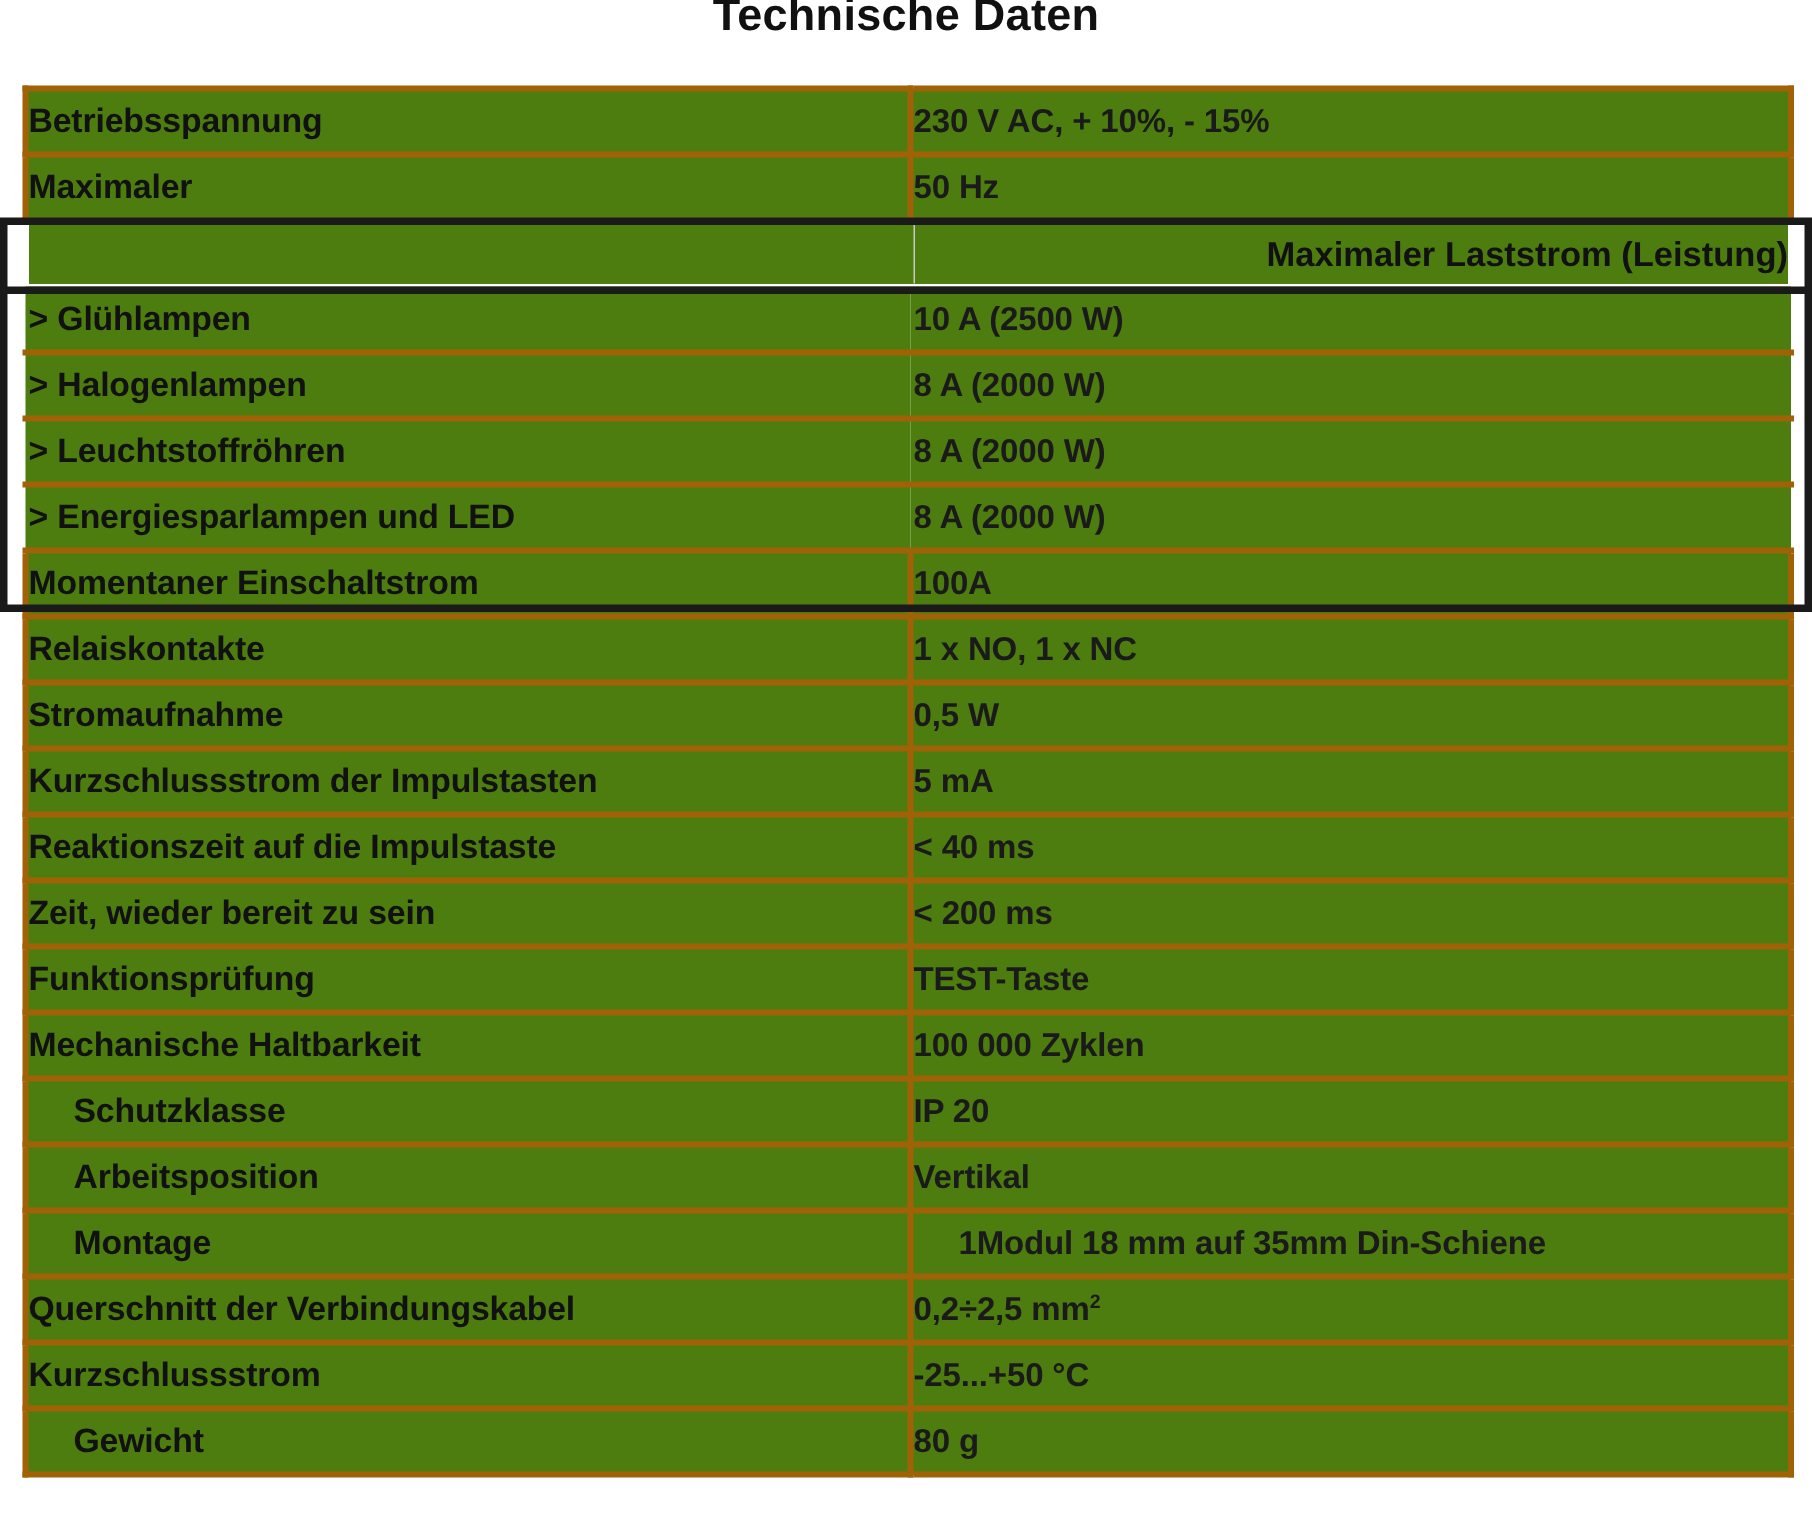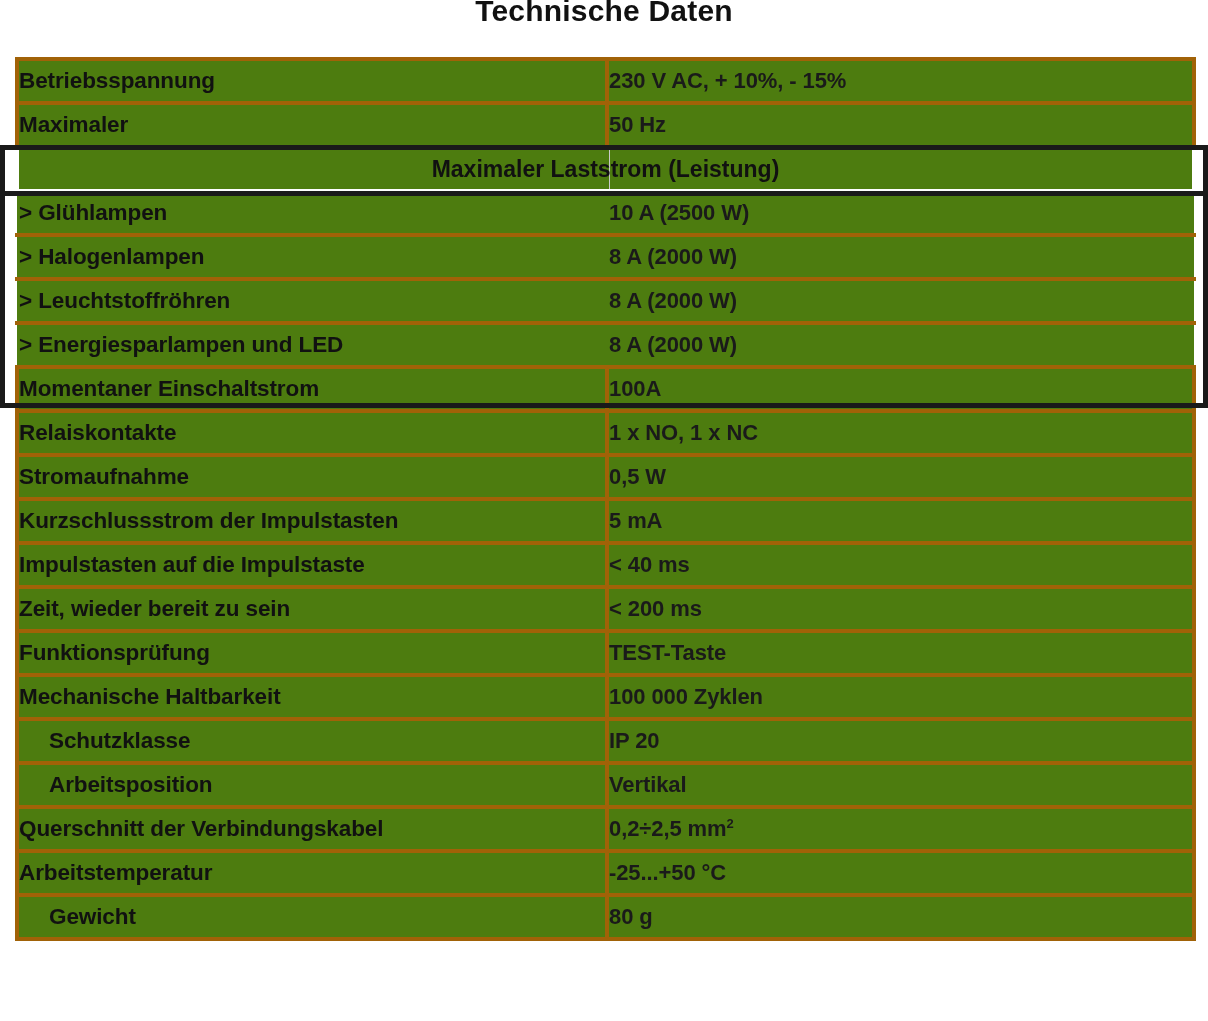--- a/index.html
+++ b/index.html
@@ -81,21 +81,21 @@
     vertical-align: super;
     line-height: 0;
   }
 
   
   .boxed td { border-left-color: transparent; border-right-color: transparent; }
 
   
   .section-head-row { height: 46px; }
   .section-head {
-    text-align: center;
+    text-align: right;
     font-size: 23px;
     font-weight: bold;
     color: #111111;
     position: relative;
     border-left-color: transparent !important;
     border-right-color: transparent !important;
     border-top-color: transparent !important;
     border-bottom-color: transparent !important;
   }
   
@@ -188,21 +188,21 @@
       </tr>
       <tr>
         <td class="cell-label">Stromaufnahme</td>
         <td class="cell-value"> 0,5 W</td>
       </tr>
       <tr>
         <td class="cell-label">Kurzschlussstrom der Impulstasten</td>
         <td class="cell-value">5 mA</td>
       </tr>
       <tr>
-        <td class="cell-label">Impulstasten auf die Impulstaste</td>
+        <td class="cell-label">Reaktionszeit auf die Impulstaste</td>
         <td class="cell-value">&lt; 40 ms</td>
       </tr>
       <tr>
         <td class="cell-label">Zeit, wieder bereit zu sein</td>
         <td class="cell-value">&lt; 200 ms</td>
       </tr>
       <tr>
         <td class="cell-label">Funktionsprüfung</td>
         <td class="cell-value">TEST-Taste</td>
       </tr>
@@ -211,27 +211,31 @@
         <td class="cell-value">100 000 Zyklen</td>
       </tr>
       <tr>
         <td class="cell-label pad-more">Schutzklasse</td>
         <td class="cell-value">IP 20</td>
       </tr>
       <tr>
         <td class="cell-label pad-more">Arbeitsposition</td>
         <td class="cell-value">Vertikal</td>
       </tr>
+      <tr>
+        <td class="cell-label pad-more">Montage</td>
+        <td class="cell-value pad-more">1Modul 18 mm auf 35mm Din-Schiene</td>
+      </tr>
 
       <tr>
         <td class="cell-label">Querschnitt der Verbindungskabel</td>
         <td class="cell-value"><span>0,2÷2,5 mm</span><sup>2</sup></td>
       </tr>
       <tr>
-        <td class="cell-label">Arbeitstemperatur</td>
+        <td class="cell-label">Kurzschlussstrom</td>
         <td class="cell-value">-25...+50 °C</td>
       </tr>
       <tr>
         <td class="cell-label pad-more">Gewicht</td>
         <td class="cell-value">80 g</td>
       </tr>
 
     </tbody>
   </table>
 

